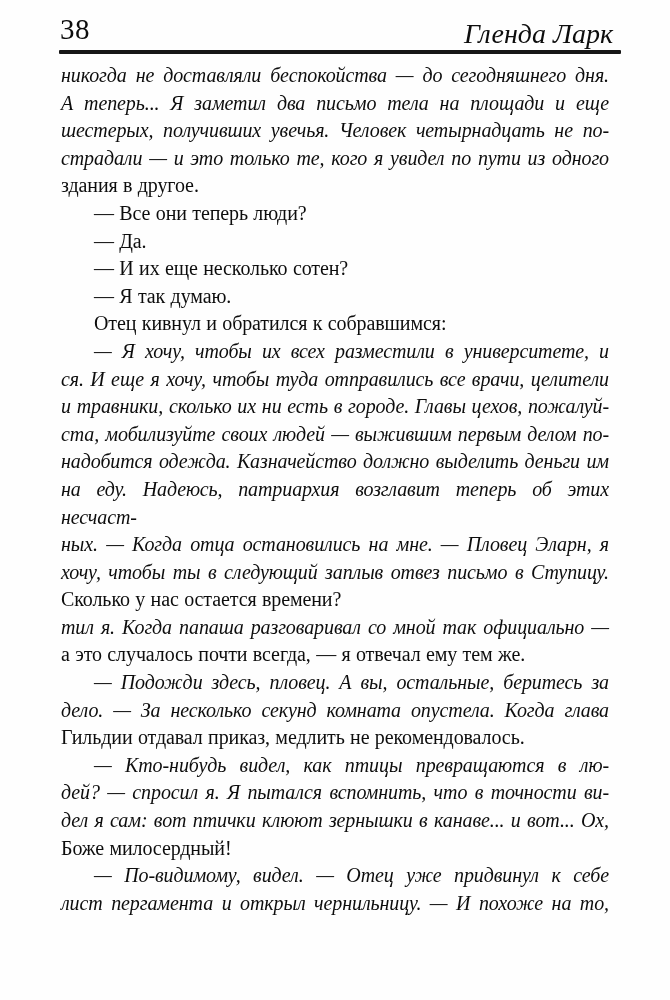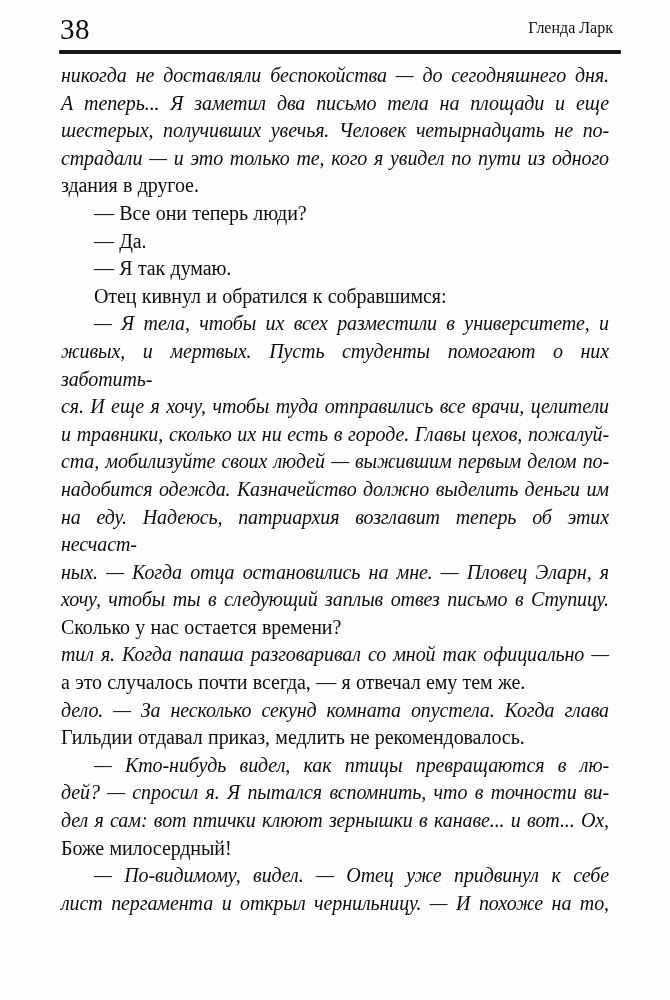--- a/index.html
+++ b/index.html
@@ -21,21 +21,22 @@
     left: 60px;
     top: 15px;
     font-size: 29px;
     line-height: 1;
     letter-spacing: 0.5px;
   }
   .running-title {
     position: absolute;
     right: 57px;
     top: 20px;
-    font-size: 16px;
+    font-size: 28px;
+    font-style: italic;
     line-height: 1;
   }
   .header-rule {
     position: absolute;
     left: 59px;
     top: 50px;
     width: 562px;
     height: 3.5px;
     background: #161616;
     border-radius: 1px;
@@ -72,34 +73,35 @@
   <div class="running-title">Гленда Ларк</div>
   <div class="header-rule"></div>
   <div class="body-text">
       <div class="text-line j">никогда не доставляли беспокойства — до сегодняшнего дня.</div>
       <div class="text-line j">А теперь... Я заметил два письмо тела на площади и еще</div>
       <div class="text-line j">шестерых, получивших увечья. Человек четырнадцать не по-</div>
       <div class="text-line j">страдали — и это только те, кого я увидел по пути из одного</div>
       <div class="text-line">здания в другое.</div>
       <div class="text-line ind">— Все они теперь люди?</div>
       <div class="text-line ind">— Да.</div>
+      <div class="text-line ind">— И их еще несколько сотен?</div>
       <div class="text-line ind">— Я так думаю.</div>
       <div class="text-line ind">Отец кивнул и обратился к собравшимся:</div>
-      <div class="text-line j ind">— Я тела, чтобы их всех разместили в университете, и</div>
-      <div class="text-line j">живых, и мертвых. Пусть студенты помогают о них заботить-</div>
+      <div class="text-line j ind">— Я хочу, чтобы их всех разместили в университете, и</div>
       <div class="text-line j">ся. И еще я хочу, чтобы туда отправились все врачи, целители</div>
       <div class="text-line j">и травники, сколько их ни есть в городе. Главы цехов, пожалуй-</div>
       <div class="text-line j">ста, мобилизуйте своих людей — выжившим первым делом по-</div>
       <div class="text-line j">надобится одежда. Казначейство должно выделить деньги им</div>
       <div class="text-line j">на еду. Надеюсь, патриархия возглавит теперь об этих несчаст-</div>
       <div class="text-line j">ных. — Когда отца остановились на мне. — Пловец Эларн, я</div>
       <div class="text-line j">хочу, чтобы ты в следующий заплыв отвез письмо в Ступицу.</div>
       <div class="text-line">Сколько у нас остается времени?</div>
       <div class="text-line j">тил я. Когда папаша разговаривал со мной так официально —</div>
       <div class="text-line">а это случалось почти всегда, — я отвечал ему тем же.</div>
+      <div class="text-line j ind">— Подожди здесь, пловец. А вы, остальные, беритесь за</div>
       <div class="text-line j">дело. — За несколько секунд комната опустела. Когда глава</div>
       <div class="text-line">Гильдии отдавал приказ, медлить не рекомендовалось.</div>
       <div class="text-line j ind">— Кто-нибудь видел, как птицы превращаются в лю-</div>
       <div class="text-line j">дей? — спросил я. Я пытался вспомнить, что в точности ви-</div>
       <div class="text-line j">дел я сам: вот птички клюют зернышки в канаве... и вот... Ох,</div>
       <div class="text-line">Боже милосердный!</div>
       <div class="text-line j ind">— По-видимому, видел. — Отец уже придвинул к себе</div>
       <div class="text-line j">лист пергамента и открыл чернильницу. — И похоже на то,</div>
     </div>
 </div>

